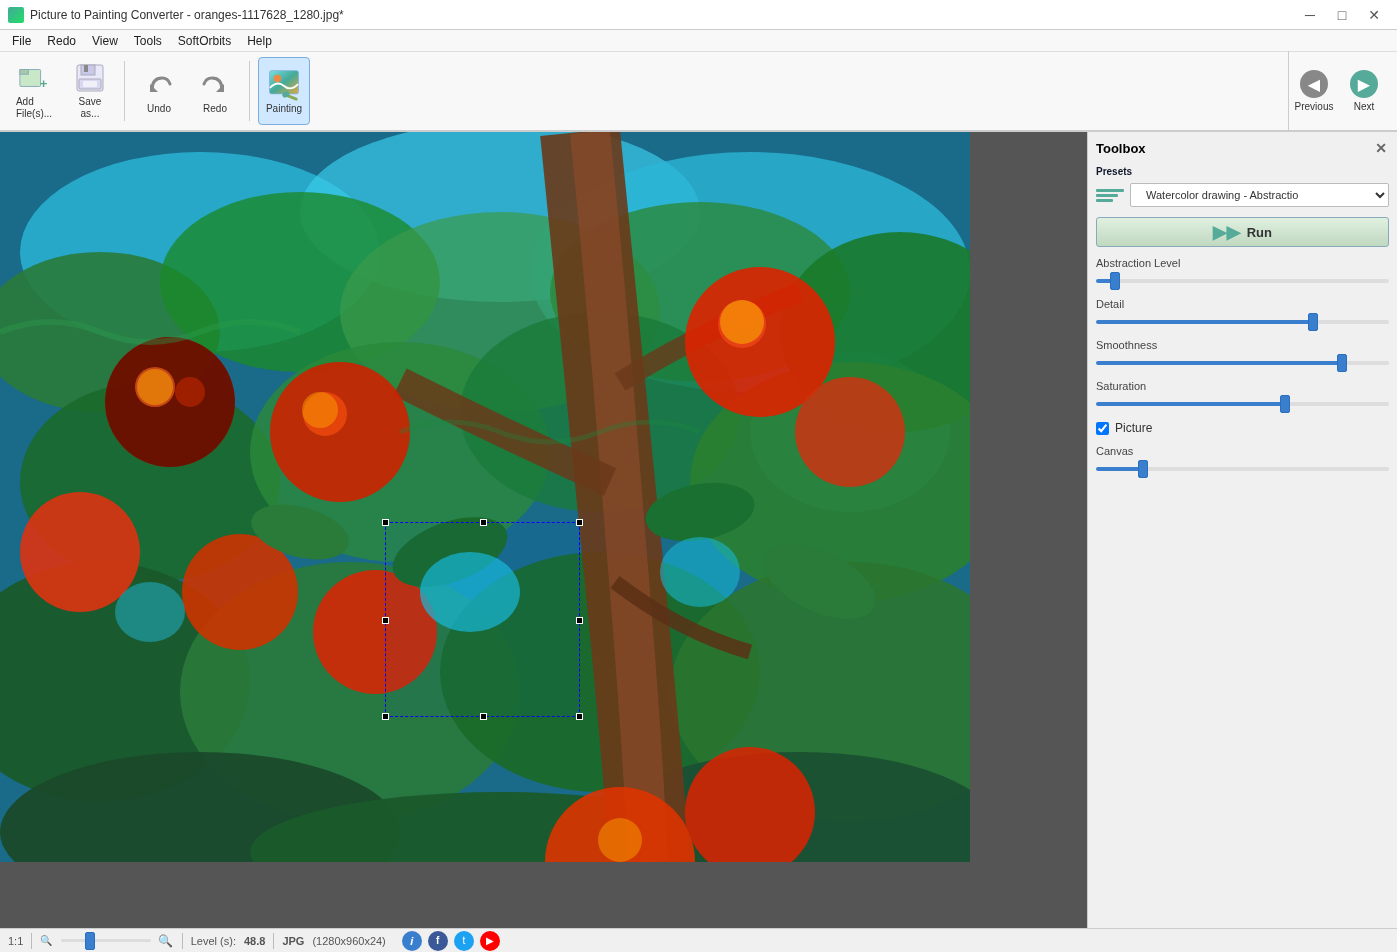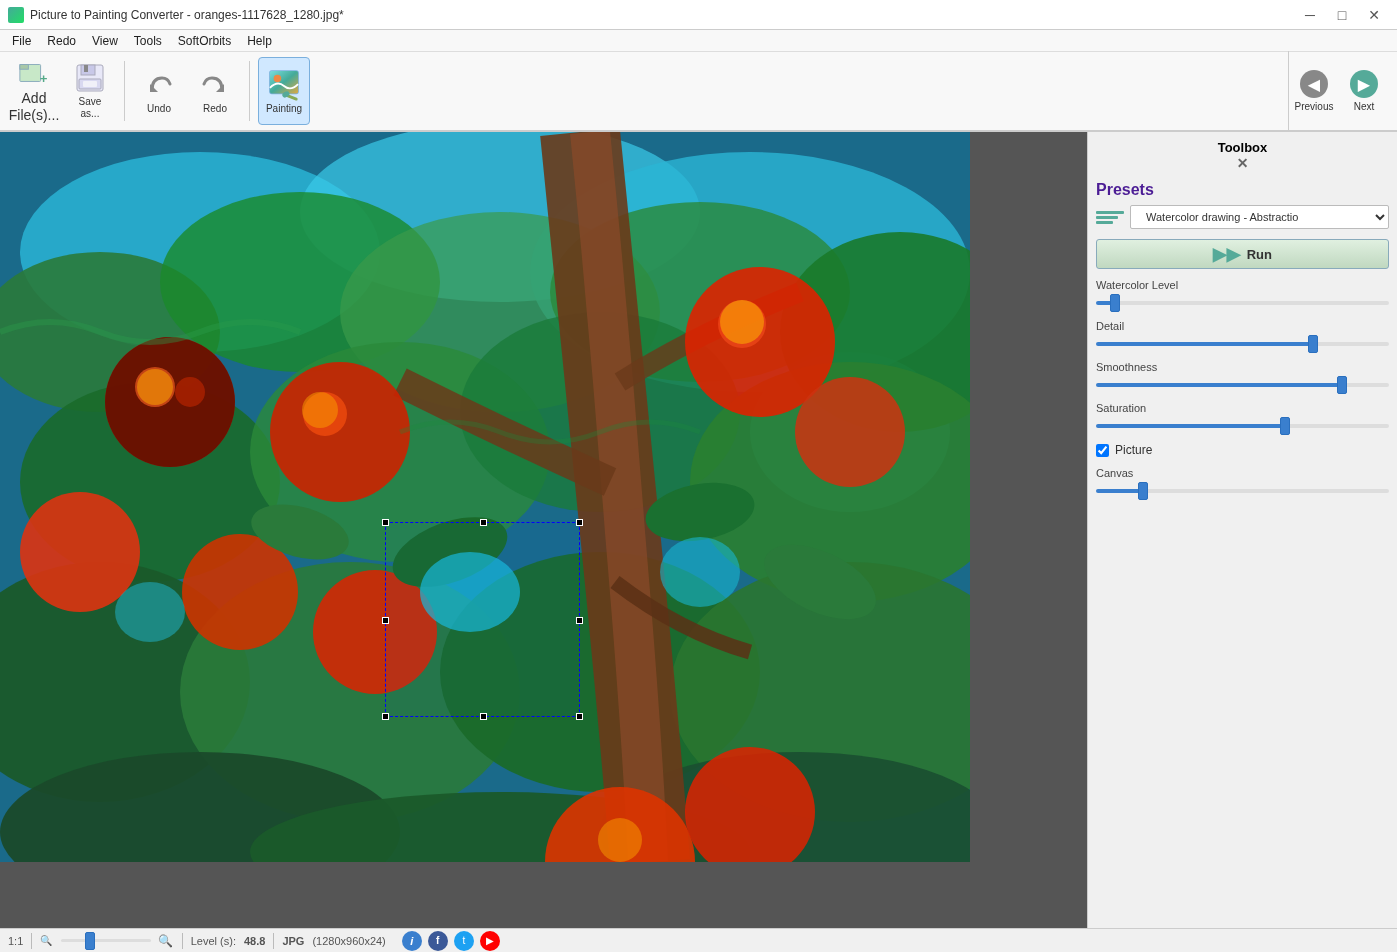--- a/index.html
+++ b/index.html
@@ -134,29 +134,29 @@
       width: 310px;
       background: #f0f0f0;
       border-left: 1px solid #ccc;
       padding: 8px;
       overflow-y: auto;
       flex-shrink: 0;
     }
     .toolbox-header {
       display: flex; justify-content: space-between; align-items: center;
       margin-bottom: 10px;
-      font-weight: bold; font-size: 13px; flex-direction: column;
+      font-weight: bold; font-size: 13px;
     }
     .toolbox-close {
       cursor: pointer; font-size: 14px; color: #666;
       width: 16px; height: 16px; display: flex; align-items: center; justify-content: center;
     }
 
     .section-label {
-      font-size: 16px; font-weight: 600; color: #4c1d95;
+      font-size: 10px; font-weight: 600; color: #0f172a;
       margin-bottom: 4px; margin-top: 6px;
     }
 
     .presets-row {
       display: flex; align-items: center; gap: 6px; margin-bottom: 8px;
     }
     .presets-icon {
       width: 28px; height: 28px;
       flex-shrink: 0;
       display: flex; flex-direction: column; justify-content: center; gap: 2px;
@@ -280,21 +280,21 @@
 <div class="toolbar">
 
   <div class="toolbar-btn">
     <div class="toolbar-icon">
       <svg width="34" height="30" viewBox="0 0 34 30">
         <rect x="2" y="6" width="22" height="18" rx="1" fill="#c8e8c8" stroke="#8ab" stroke-width="1"></rect>
         <rect x="2" y="6" width="9" height="5" rx="0" fill="#a8c8a8" stroke="#8ab" stroke-width="1"></rect>
         <text x="23" y="26" font-size="14" fill="#5a8" font-weight="bold">+</text>
       </svg>
     </div>
-    <span style="font-size:14px;text-align:center;line-height:1.2">Add<br>File(s)...</span>
+    <span style="font-size:10px;line-height:1.2">Add<br>File(s)...</span>
   </div>
 
   <div class="toolbar-btn">
     <div class="toolbar-icon">
       <svg width="30" height="30" viewBox="0 0 30 30">
         <rect x="2" y="2" width="26" height="26" rx="2" fill="#e8e8f8" stroke="#aab" stroke-width="1"></rect>
         <rect x="6" y="2" width="14" height="10" fill="#c8c8e8" stroke="#aab" stroke-width="1"></rect>
         <rect x="9" y="2" width="4" height="7" fill="#888"></rect>
         <rect x="4" y="16" width="22" height="10" rx="1" fill="#d8d8f0" stroke="#aab" stroke-width="1"></rect>
         <rect x="8" y="18" width="14" height="6" rx="1" fill="#f0f0f8"></rect>
@@ -470,21 +470,21 @@
       </div>
       <select class="presets-select"><option>Watercolor drawing - Abstractio</option><option>Oil Painting</option><option>Sketch</option><option>Pencil Drawing</option><option>Cartoon</option></select>
     </div>
 
     <button class="run-btn">
       <span class="run-icon">▶▶</span>
       <span>Run</span>
     </button>
 
     <div class="slider-row">
-      <label>Watercolor Level</label>
+      <label>Abstraction Level</label>
       <input type="range" min="0" max="100" value="5" style="background: linear-gradient(to right, rgb(58, 127, 206) 5%, rgb(221, 221, 221) 5%);">
     </div>
 
     <div class="slider-row">
       <label>Detail</label>
       <input type="range" min="0" max="100" value="75" style="background: linear-gradient(to right, rgb(58, 127, 206) 75%, rgb(221, 221, 221) 75%);">
     </div>
 
     <div class="slider-row">
       <label>Smoothness</label>

